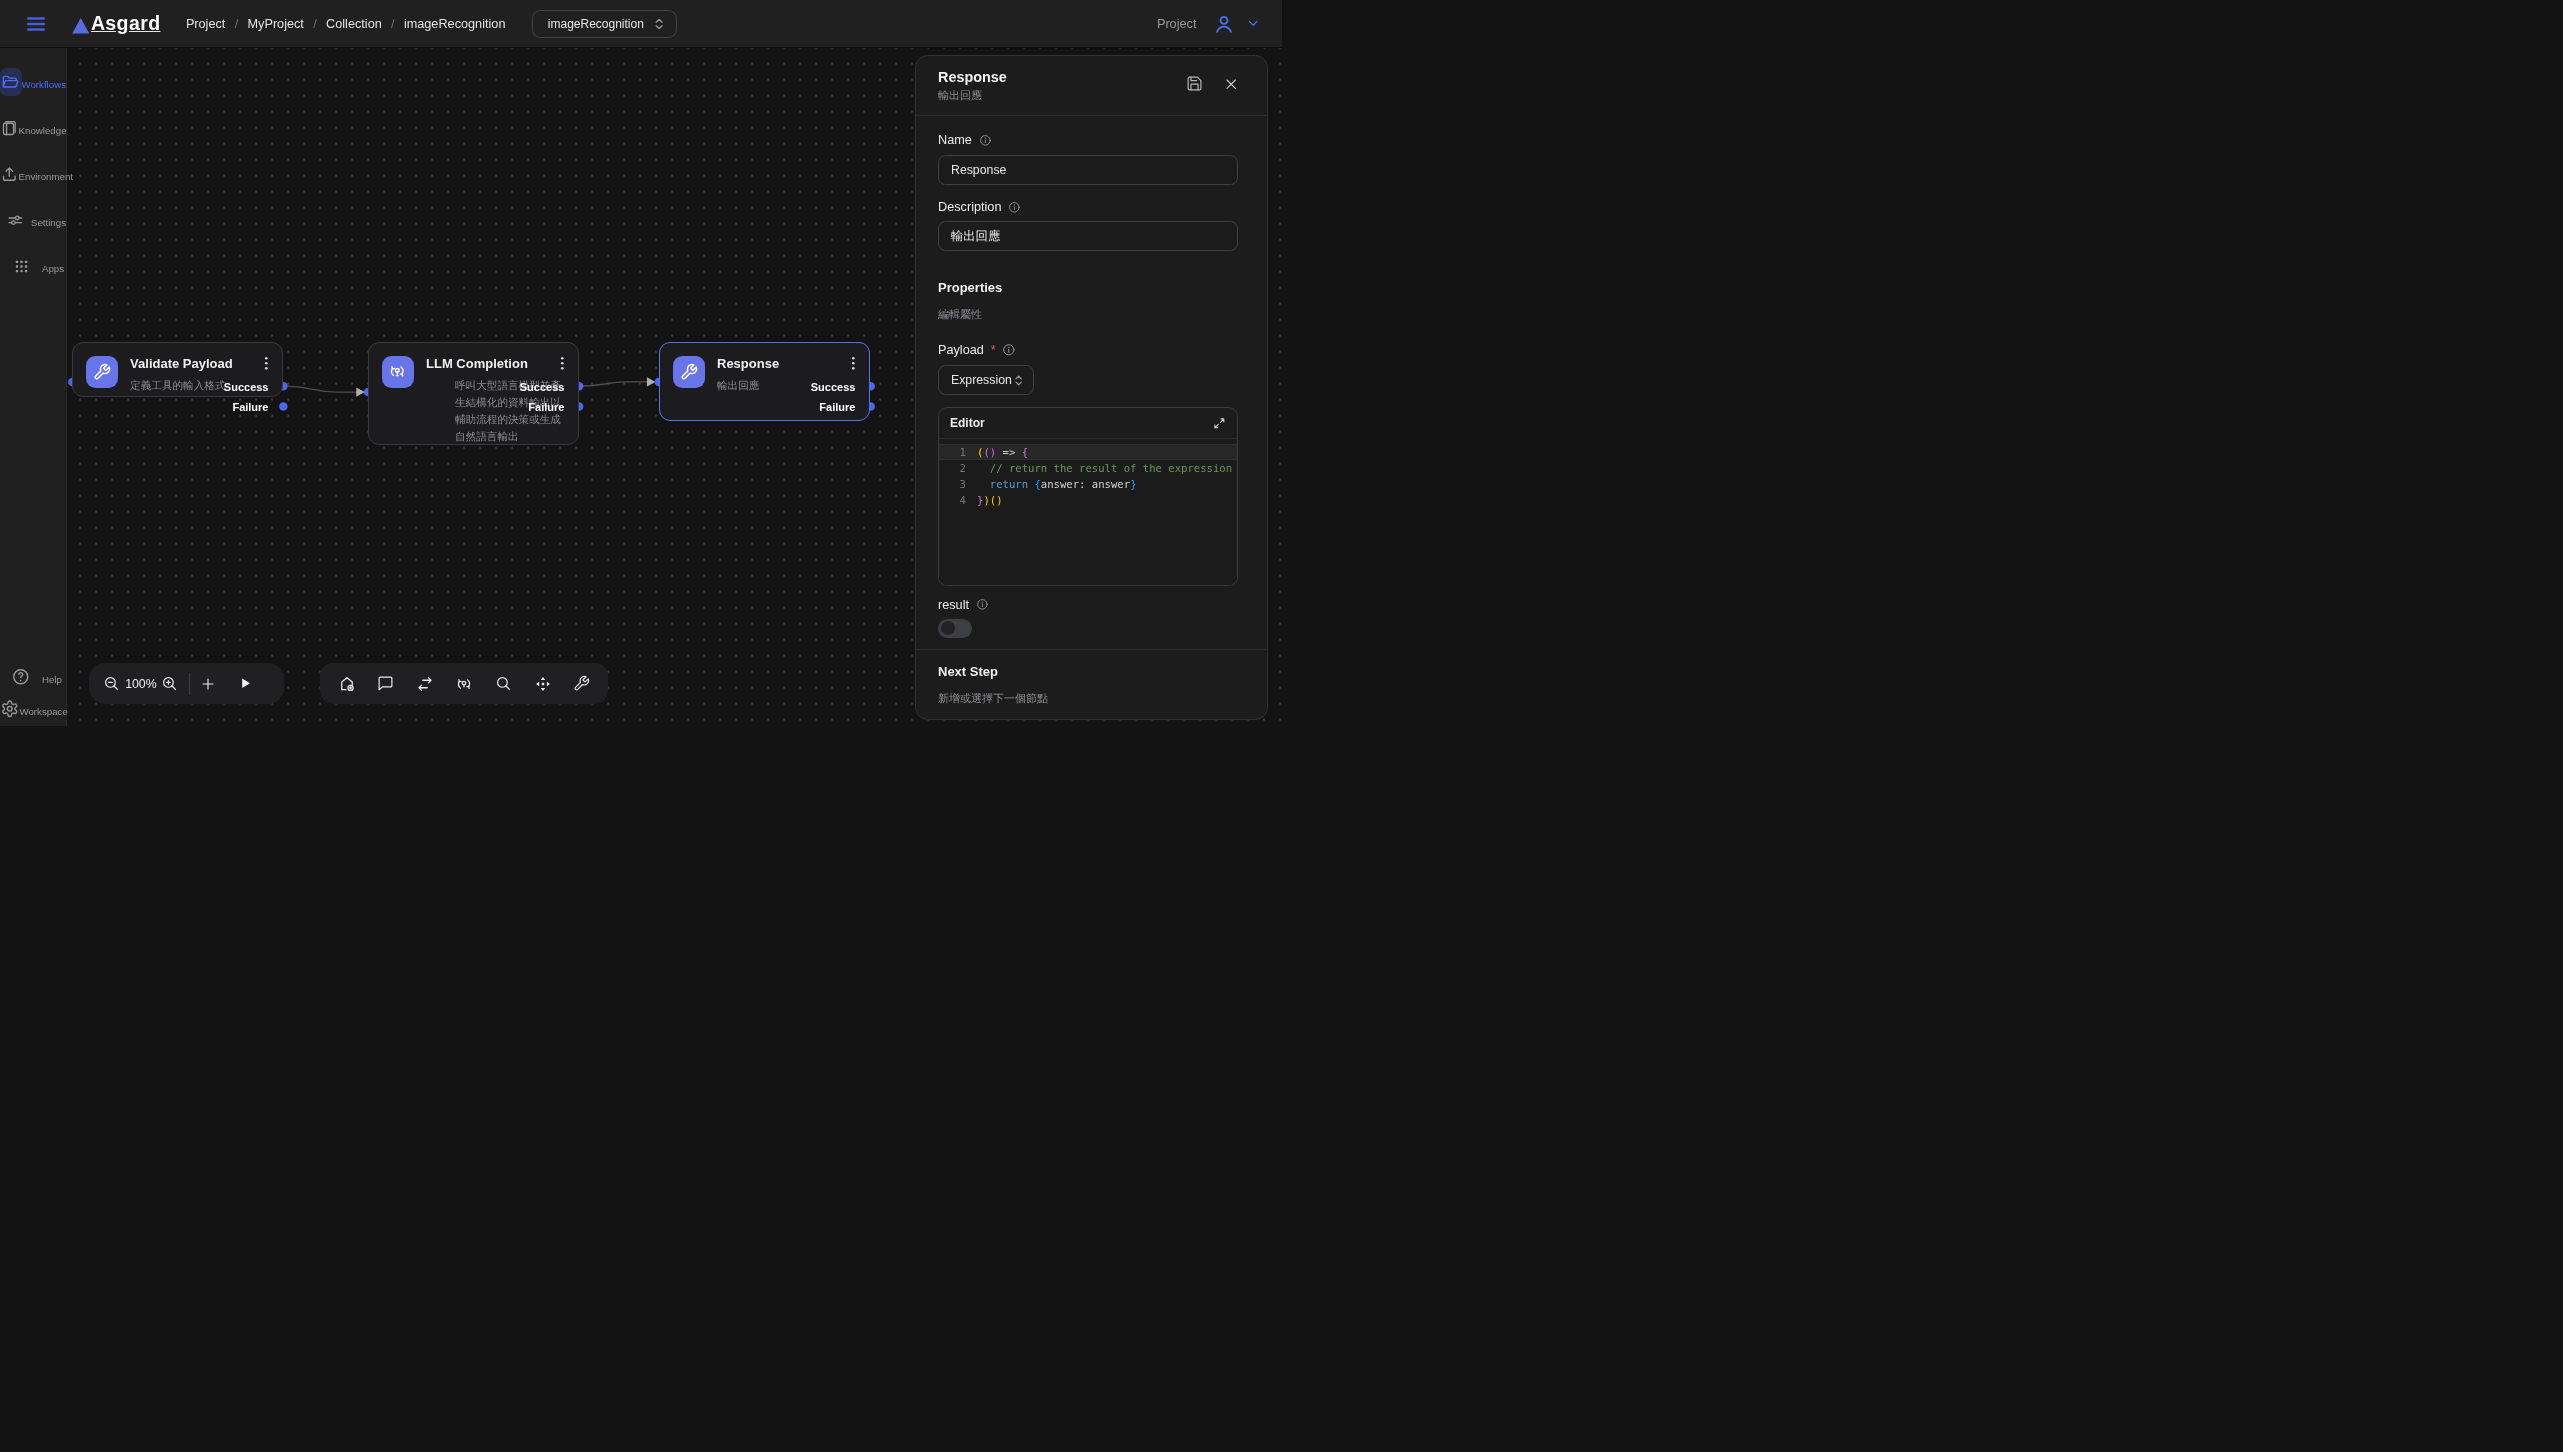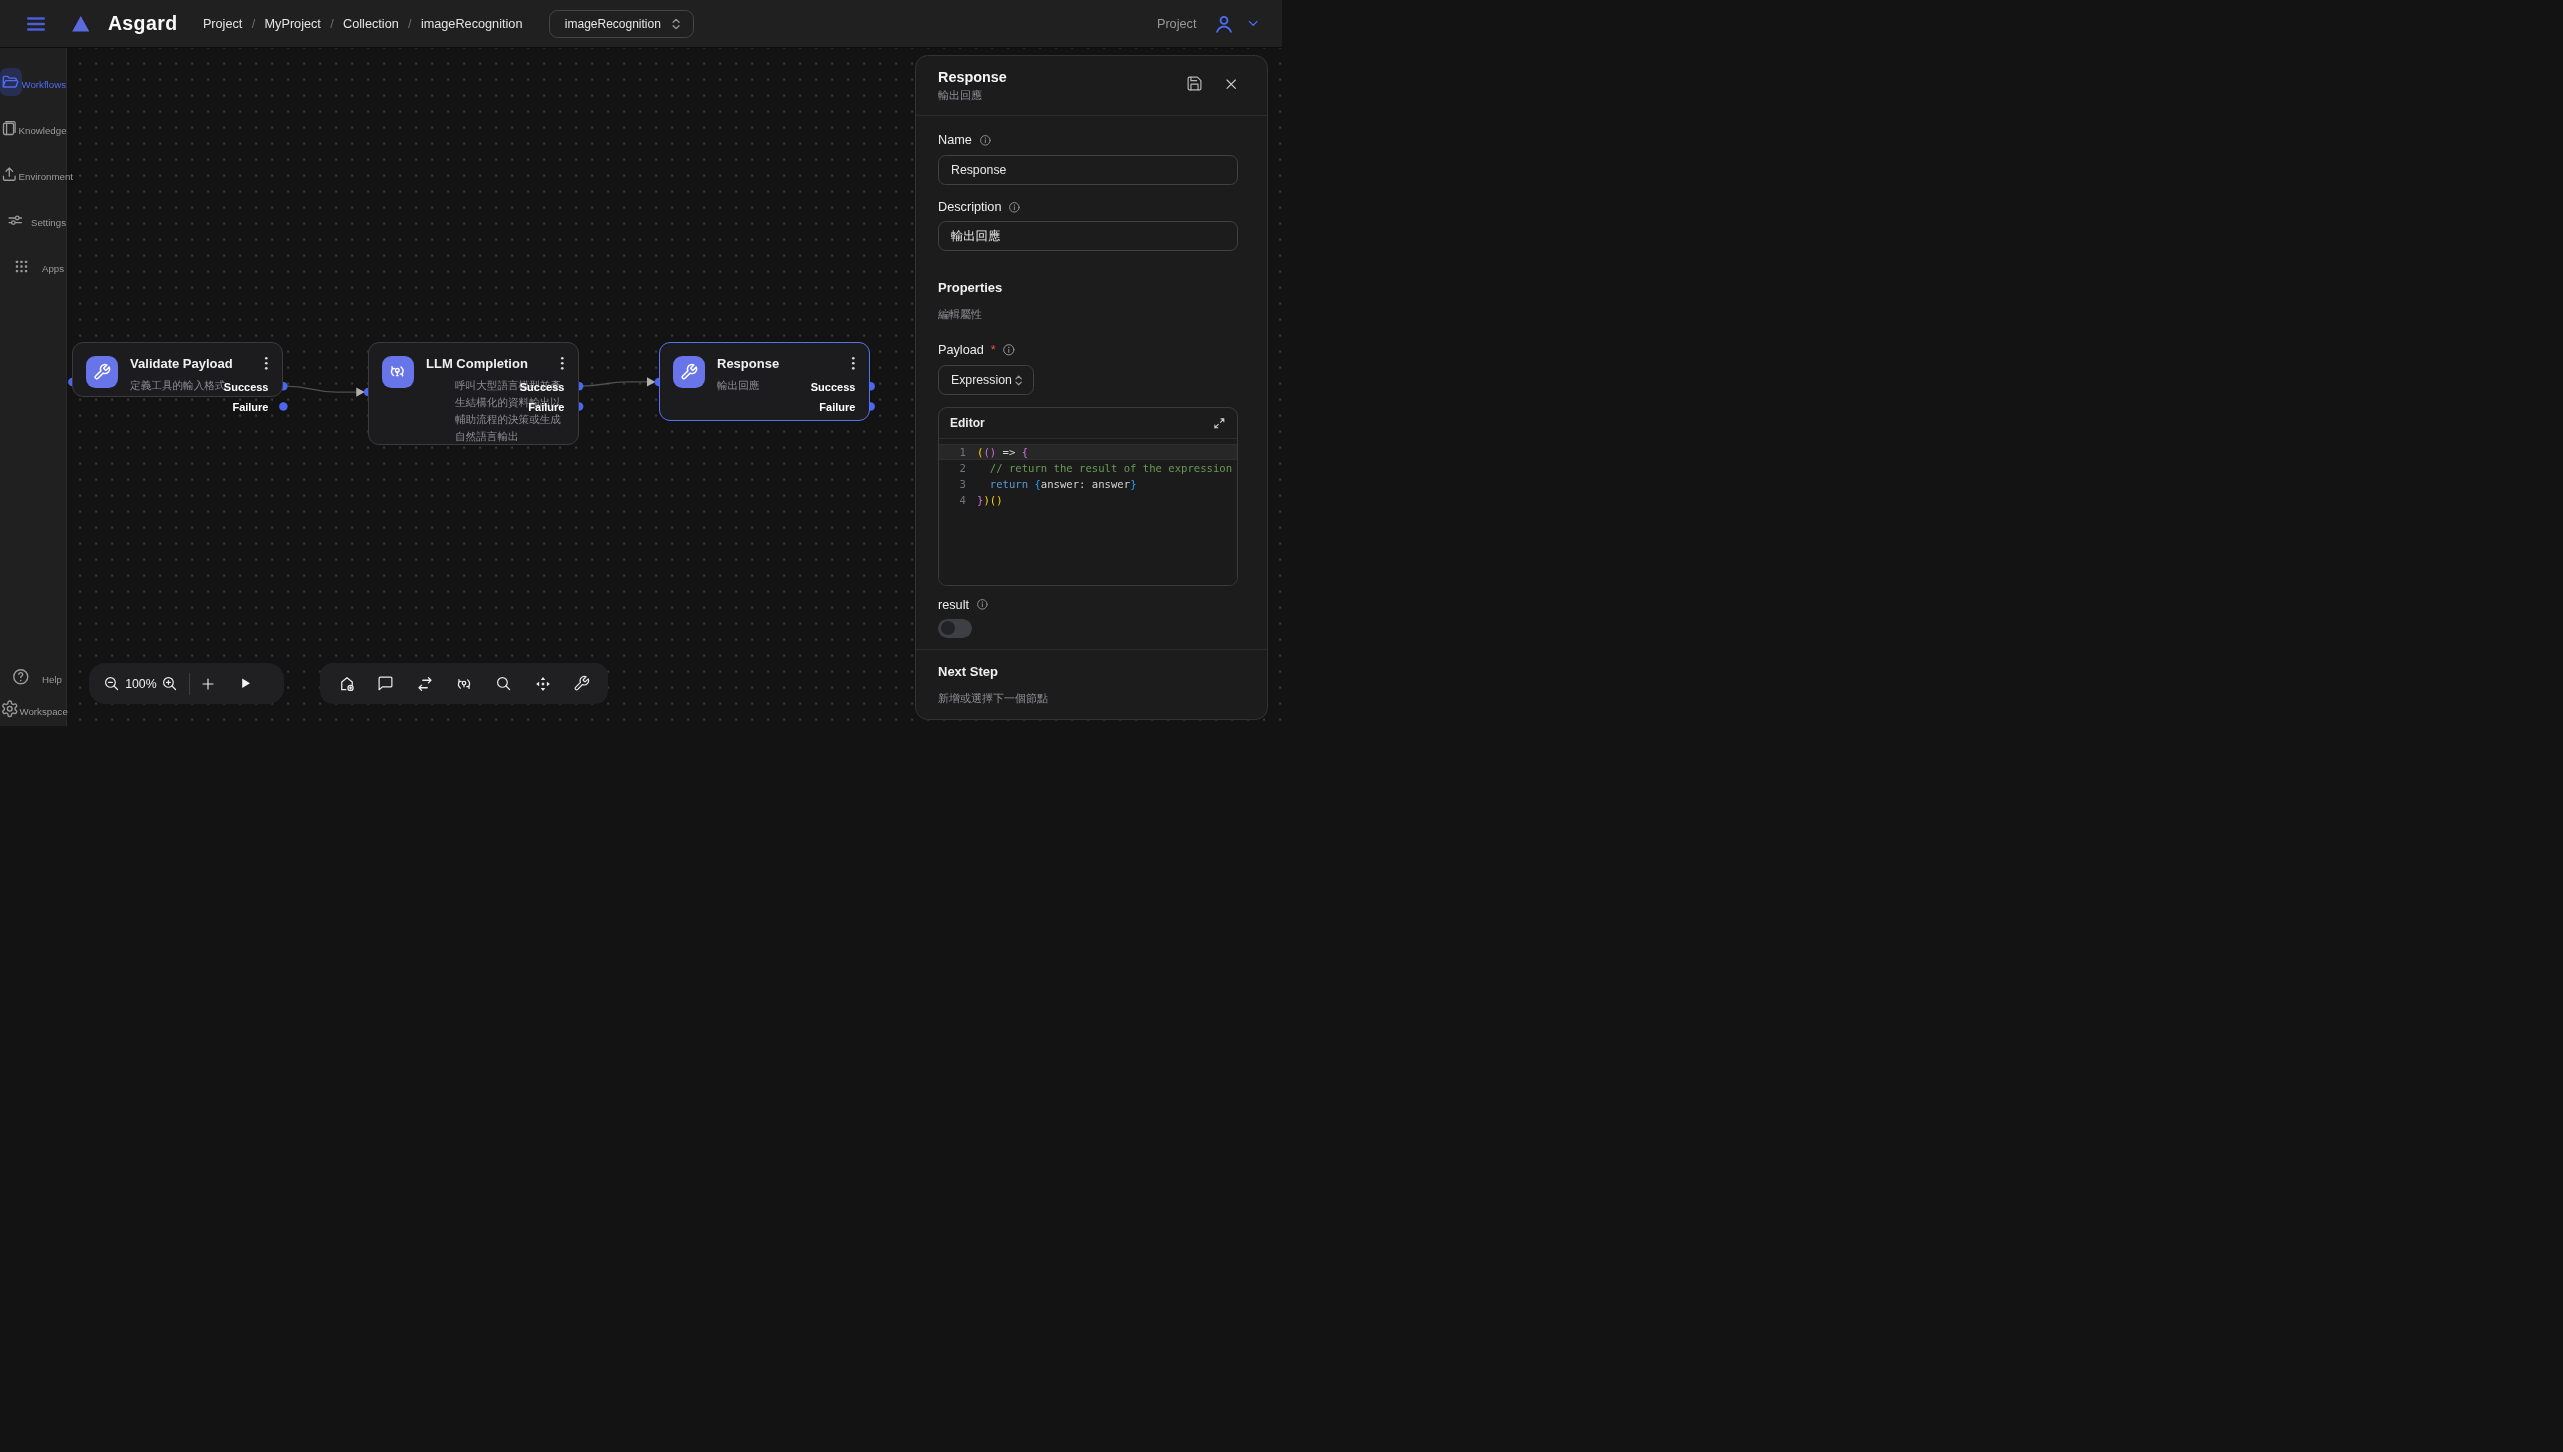--- a/index.html
+++ b/index.html
@@ -4,21 +4,21 @@
 <style>
   * { margin:0; padding:0; box-sizing:border-box; }
   html,body { width:1282px; height:726px; overflow:hidden; background:#131313;
     font-family:"Liberation Sans","DejaVu Sans",sans-serif; color:#e8e8e8; }
   svg { display:block; }
 
   
   .navbar { position:absolute; left:0; top:0; width:1282px; height:48px; background:#202021;
     display:flex; align-items:center; padding:0 22px 0 25.4px; border-bottom:0.8px solid #0c0c0c; z-index:30; }
   .hamburger { width:22px; height:22px; cursor:pointer; flex:0 0 auto; }
-  .logo { display:flex; align-items:center; gap:17px; margin-left:24px; }
+  .logo { display:flex; align-items:flex-end; gap:0; margin-left:24px;text-decoration:underline; }
   .logo-text { font-size:19.5px; font-weight:700; color:#fafafa; letter-spacing:0.4px; }
   .breadcrumb { display:flex; align-items:center; margin-left:25.4px; font-size:12.7px; color:#e3e3e3; }
   .breadcrumb .sep { color:#6e6e6e; margin:0 9.3px; }
   .wf-select { margin-left:27px; height:28px; display:flex; align-items:center; gap:10.2px;
     border:0.8px solid #454547; border-radius:8.5px; padding:0 12px 0 14.4px; font-size:12px; color:#e6e6e6; cursor:pointer; }
   .nav-right { margin-left:auto; display:flex; align-items:center; }
   .user-label { font-size:12.7px; color:#989898; margin-right:17px; }
 
   
   .sidebar { position:absolute; left:0; top:48px; width:67px; height:678px; background:#202021;

